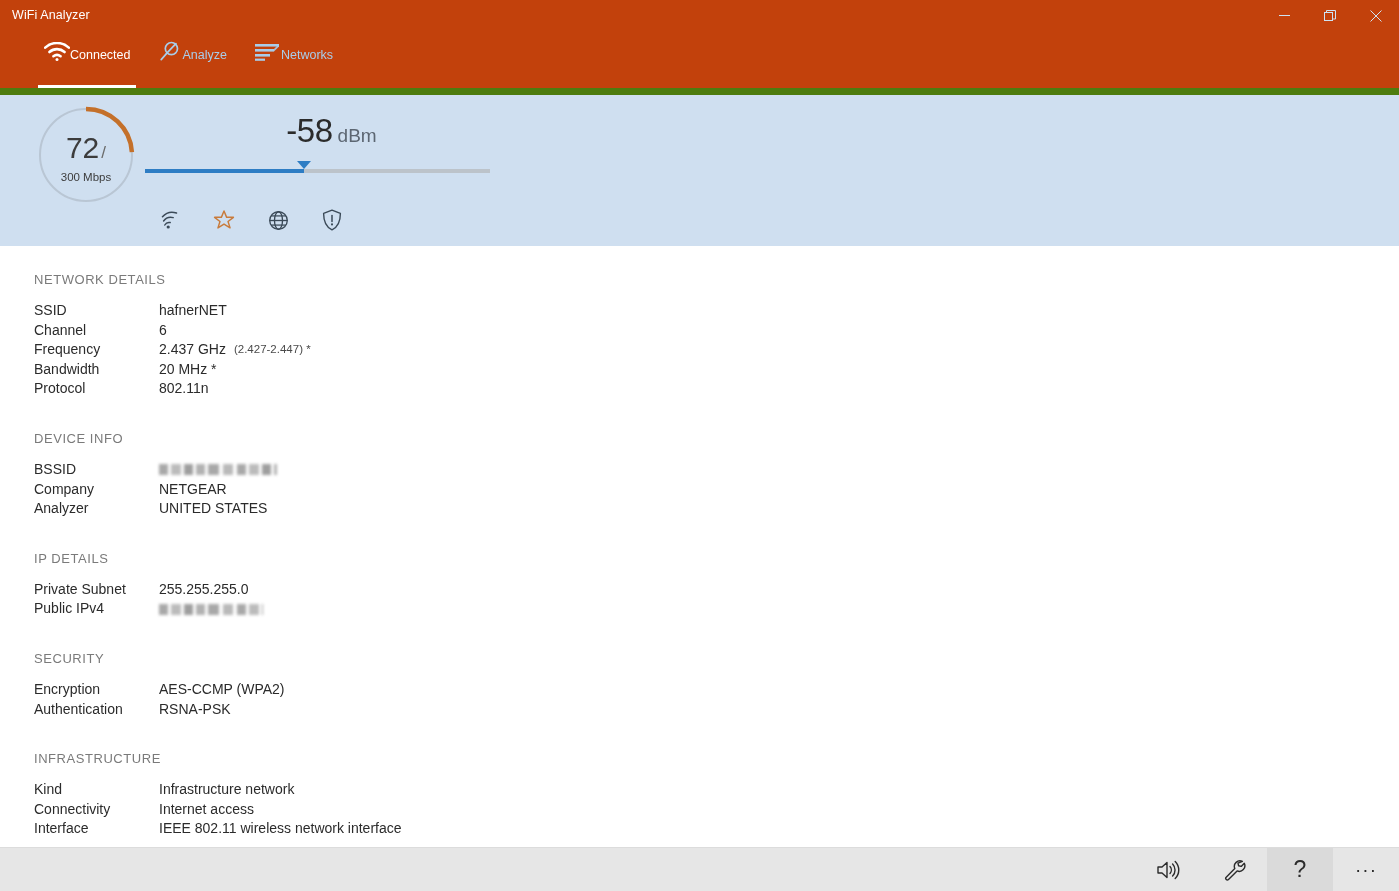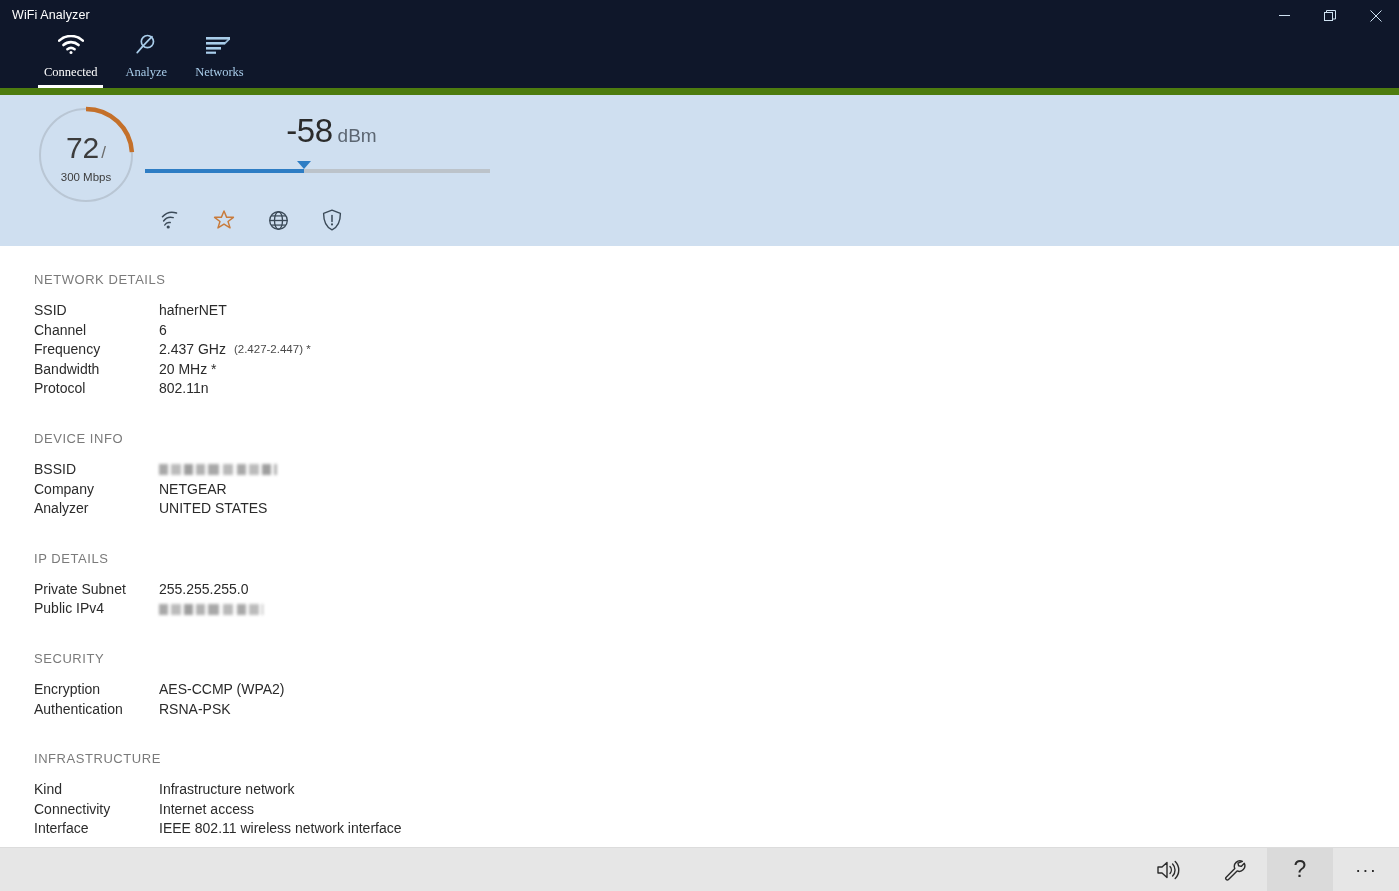--- a/index.html
+++ b/index.html
@@ -7,41 +7,41 @@
     width: 1399px; height: 891px;
     font-family: "Liberation Sans", sans-serif;
     background: #ffffff;
     overflow: hidden;
   }
   .app { position: relative; width: 1399px; height: 891px; display: flex; flex-direction: column; }
 
   
   .titlebar {
     height: 88px;
-    background: #0f172a;
+    background: #c2410c;
     position: relative;
     flex: 0 0 auto;
   }
   .title-text {
     position: absolute; left: 12px; top: 8px;
     color: #ffffff; font-size: 12.5px; letter-spacing: .1px;
   }
   .wincontrols { position: absolute; right: 0; top: 0; display: flex; height: 31px; }
   .wc {
     width: 46px; height: 31px; display: flex; align-items: center; justify-content: center;
     color: #cfe2f2;
   }
   .wc svg { display: block; }
 
   
   .tabs { position: absolute; left: 30px; bottom: 0; display: flex; align-items: flex-end; height: 62px; }
   .tab {
-    display: flex; flex-direction: column; align-items: center; justify-content: center;
+    display: flex; flex-direction: row; align-items: center; justify-content: center;
     padding: 0 14px 4px 14px; min-width: 62px; height: 62px; position: relative;
-    color: #a9cdea; cursor: default; font-family: Liberation Serif, serif;
+    color: #a9cdea; cursor: default;
   }
   .tab .ticon { height: 26px; display:flex; align-items:center; justify-content:center; margin-bottom: 7px; }
   .tab .tlabel { font-size: 12.5px; line-height: 14px; }
   .tab.active { color: #ffffff; }
   .tab.active .tabunderline {
     position: absolute; left: 8px; right: 8px; bottom: 0; height: 3px; background: #ffffff;
   }
 
   
   .banner {

